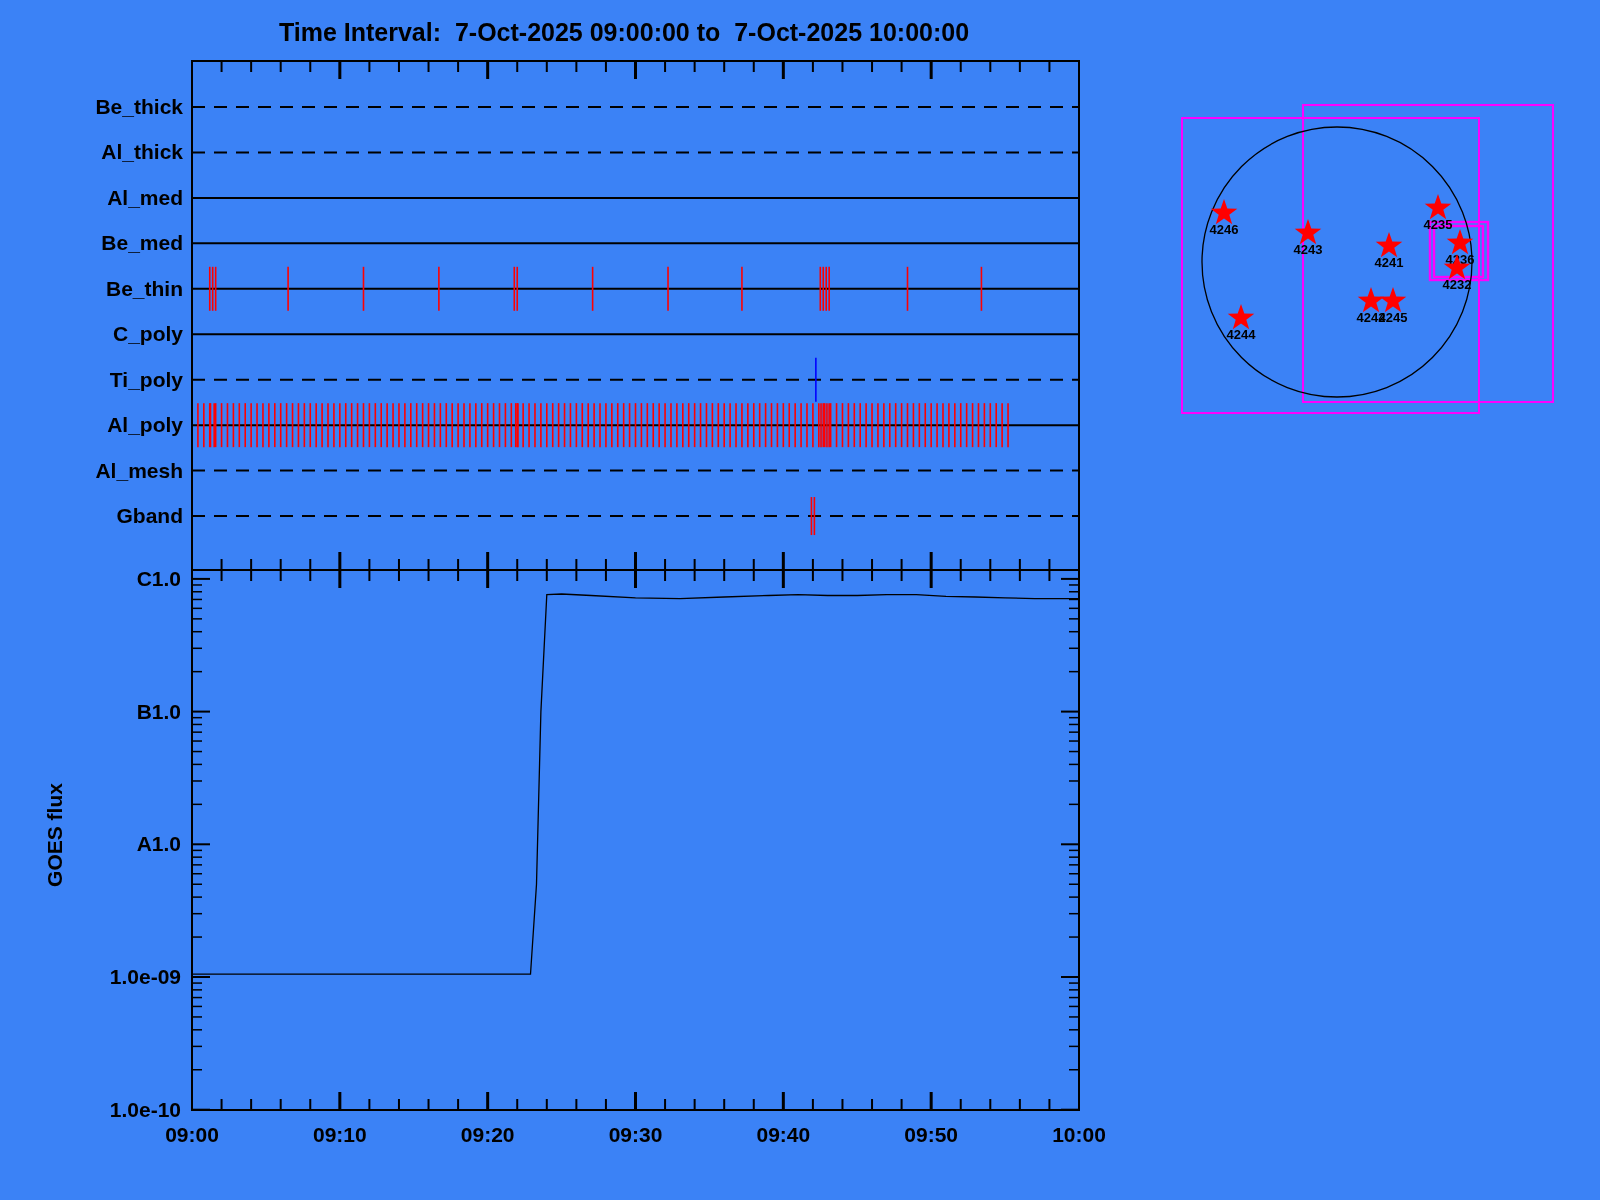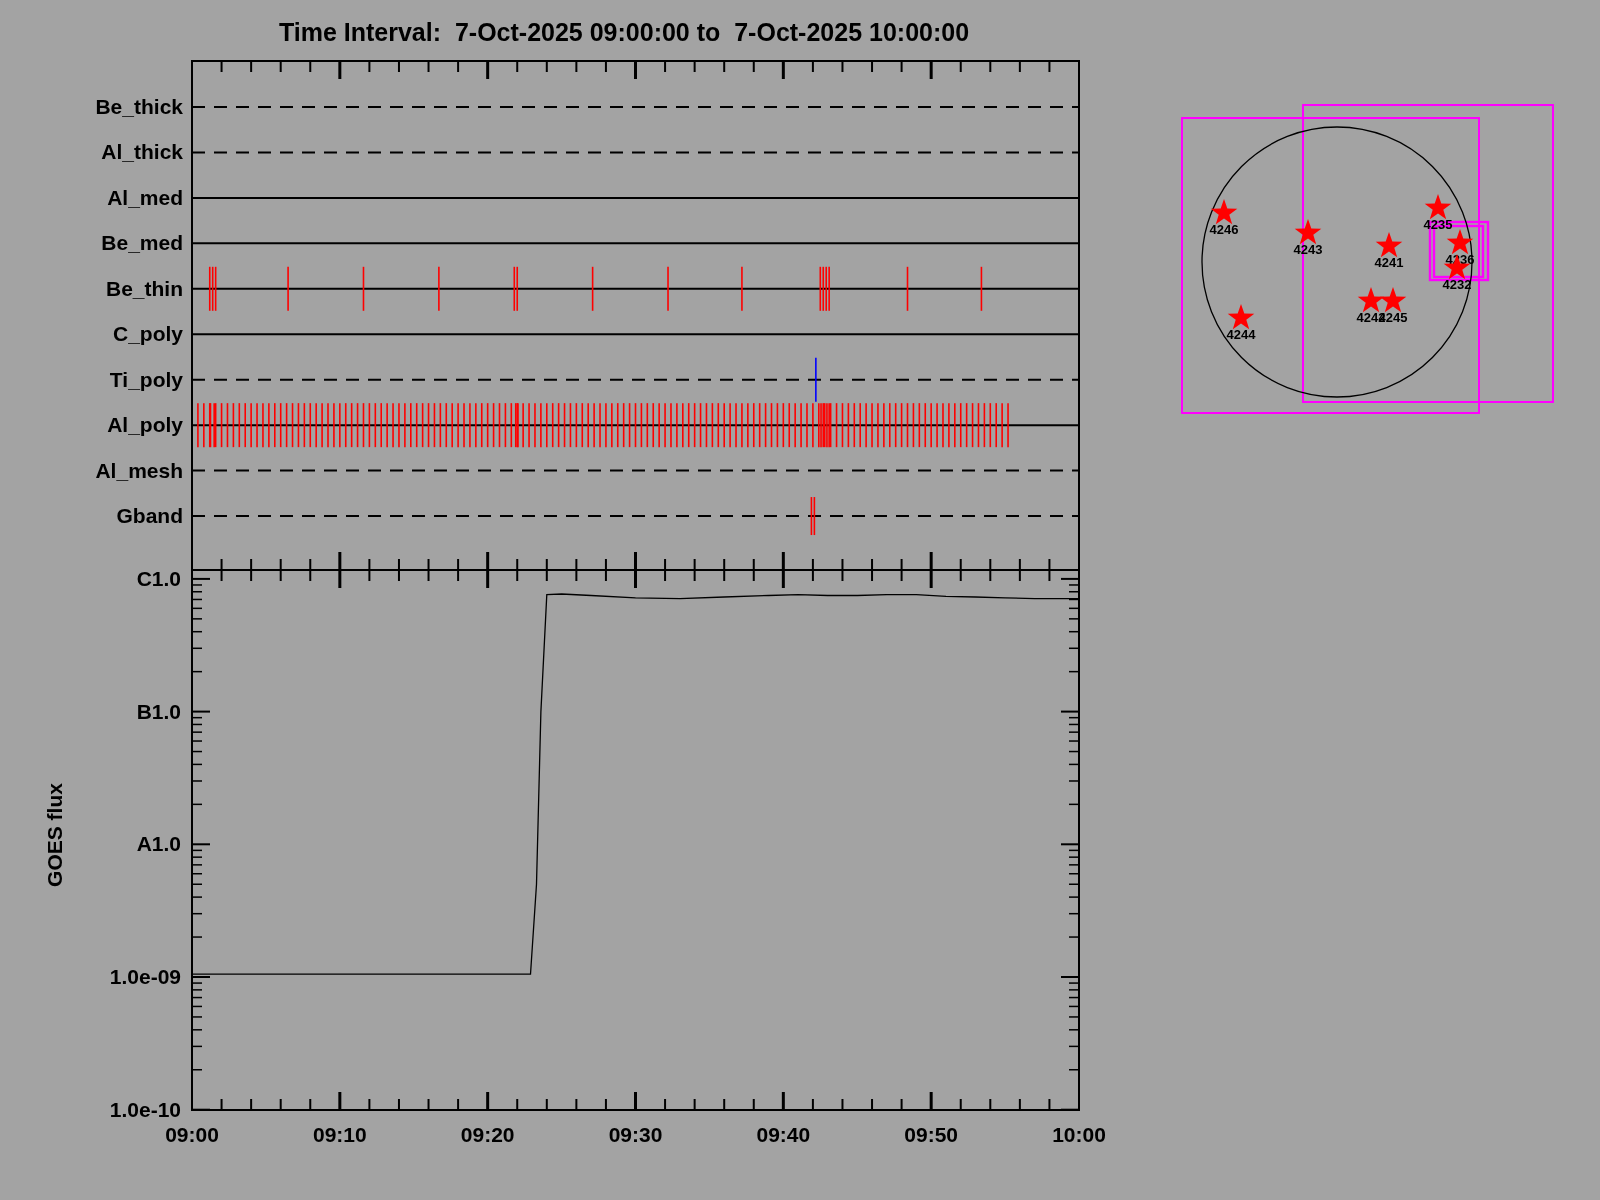--- a/index.html
+++ b/index.html
@@ -1,16 +1,16 @@
 <!DOCTYPE html>
 <html><head>
 <meta charset="utf-8">
 <style>
   html,body{margin:0;padding:0;background:#ffffff;}
-  #app{position:relative;width:1600px;height:1200px;background:#a3a3a3;overflow:hidden;
+  #app{position:relative;width:1600px;height:1200px;background:#3b82f6;overflow:hidden;
        font-family:"Liberation Sans",sans-serif;}
   svg text{font-family:"Liberation Sans",sans-serif;fill:#000;}
   .title{font-size:25px;font-weight:bold;white-space:pre;}
   .ylab{font-size:21px;font-weight:bold;}
 </style>
 </head>
 <body>
 
 <div id="app">
   <svg id="scene" width="1600" height="1200" viewBox="0 0 1600 1200">

